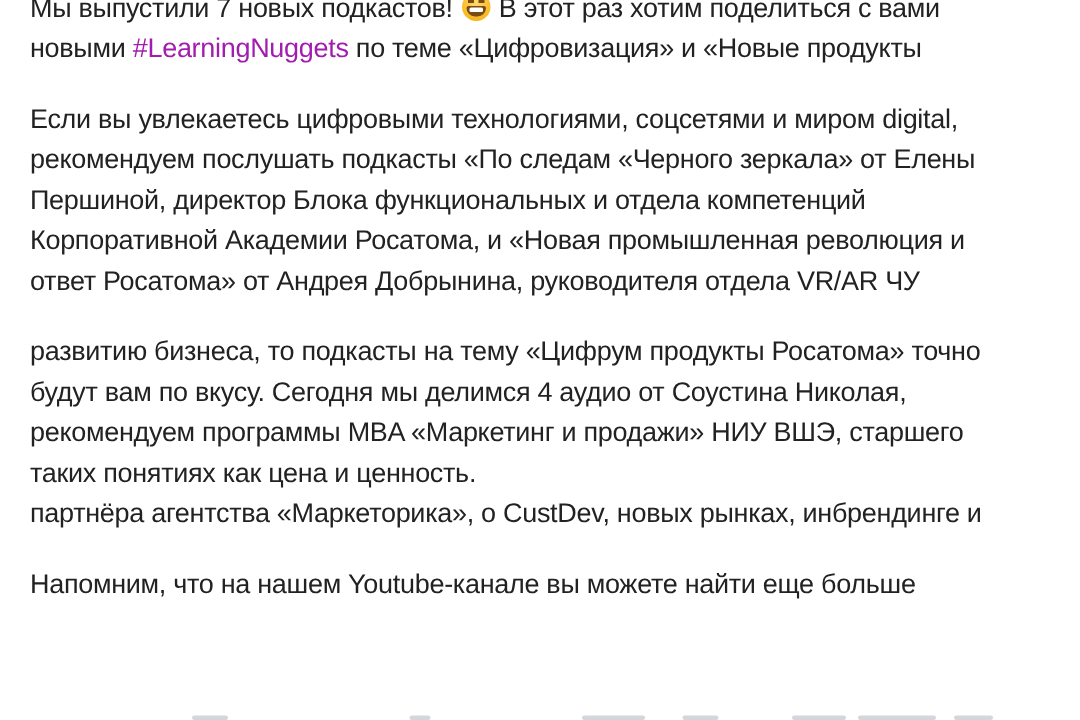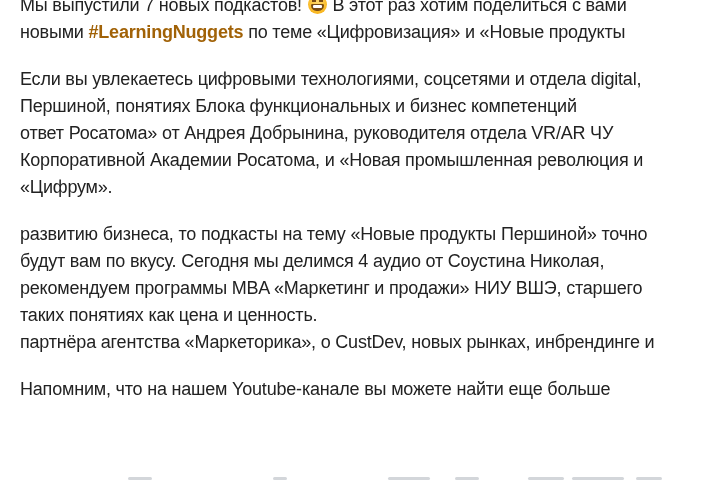--- a/index.html
+++ b/index.html
@@ -23,24 +23,23 @@
     letter-spacing: -0.2px;
   }
   .para {
     margin: 0 0 20px 0;
   }
   .line {
     white-space: nowrap;
     height: 27px;
   }
   a.hashtag {
-    color: #a16207;
+    color: #a21caf;
     text-decoration: none;
     cursor: pointer;
-    font-weight: bold;
   }
   
   .emoji {
     display: inline-block;
     width: 19px;
     height: 19px;
     border-radius: 50%;
     background: radial-gradient(circle at 50% 35%, #ffd96e 0%, #f9b822 70%, #eda312 100%);
     position: relative;
     vertical-align: -3px;
@@ -107,29 +106,29 @@
       <span>В этот раз хотим поделиться с вами</span>
     </div>
     <div class="line">
       <span>новыми</span>
       <a class="hashtag">#LearningNuggets</a>
       <span>по теме «Цифровизация» и «Новые продукты</span>
     </div>
   </div>
 
   <div class="para">
-    <div class="line">Если вы увлекаетесь цифровыми технологиями, соцсетями и отдела digital,</div>
-    <div class="line">Першиной, понятиях Блока функциональных и бизнес компетенций</div>
+    <div class="line">Если вы увлекаетесь цифровыми технологиями, соцсетями и миром digital,</div>
+    <div class="line">рекомендуем послушать подкасты «По следам «Черного зеркала» от Елены</div>
+    <div class="line">Першиной, директор Блока функциональных и отдела компетенций</div>
+    <div class="line">Корпоративной Академии Росатома, и «Новая промышленная революция и</div>
     <div class="line">ответ Росатома» от Андрея Добрынина, руководителя отдела VR/AR ЧУ</div>
-    <div class="line">Корпоративной Академии Росатома, и «Новая промышленная революция и</div>
-    <div class="line">«Цифрум».</div>
   </div>
 
   <div class="para">
-    <div class="line">развитию бизнеса, то подкасты на тему «Новые продукты Першиной» точно</div>
+    <div class="line">развитию бизнеса, то подкасты на тему «Цифрум продукты Росатома» точно</div>
     <div class="line">будут вам по вкусу. Сегодня мы делимся 4 аудио от Соустина Николая,</div>
     <div class="line">рекомендуем программы MBA «Маркетинг и продажи» НИУ ВШЭ, старшего</div>
     <div class="line">таких понятиях как цена и ценность.</div>
     <div class="line">партнёра агентства «Маркеторика», о CustDev, новых рынках, инбрендинге и</div>
   </div>
 
   <div class="para">
     <div class="line">Напомним, что на нашем Youtube-канале вы можете найти еще больше</div>
   </div>
 

